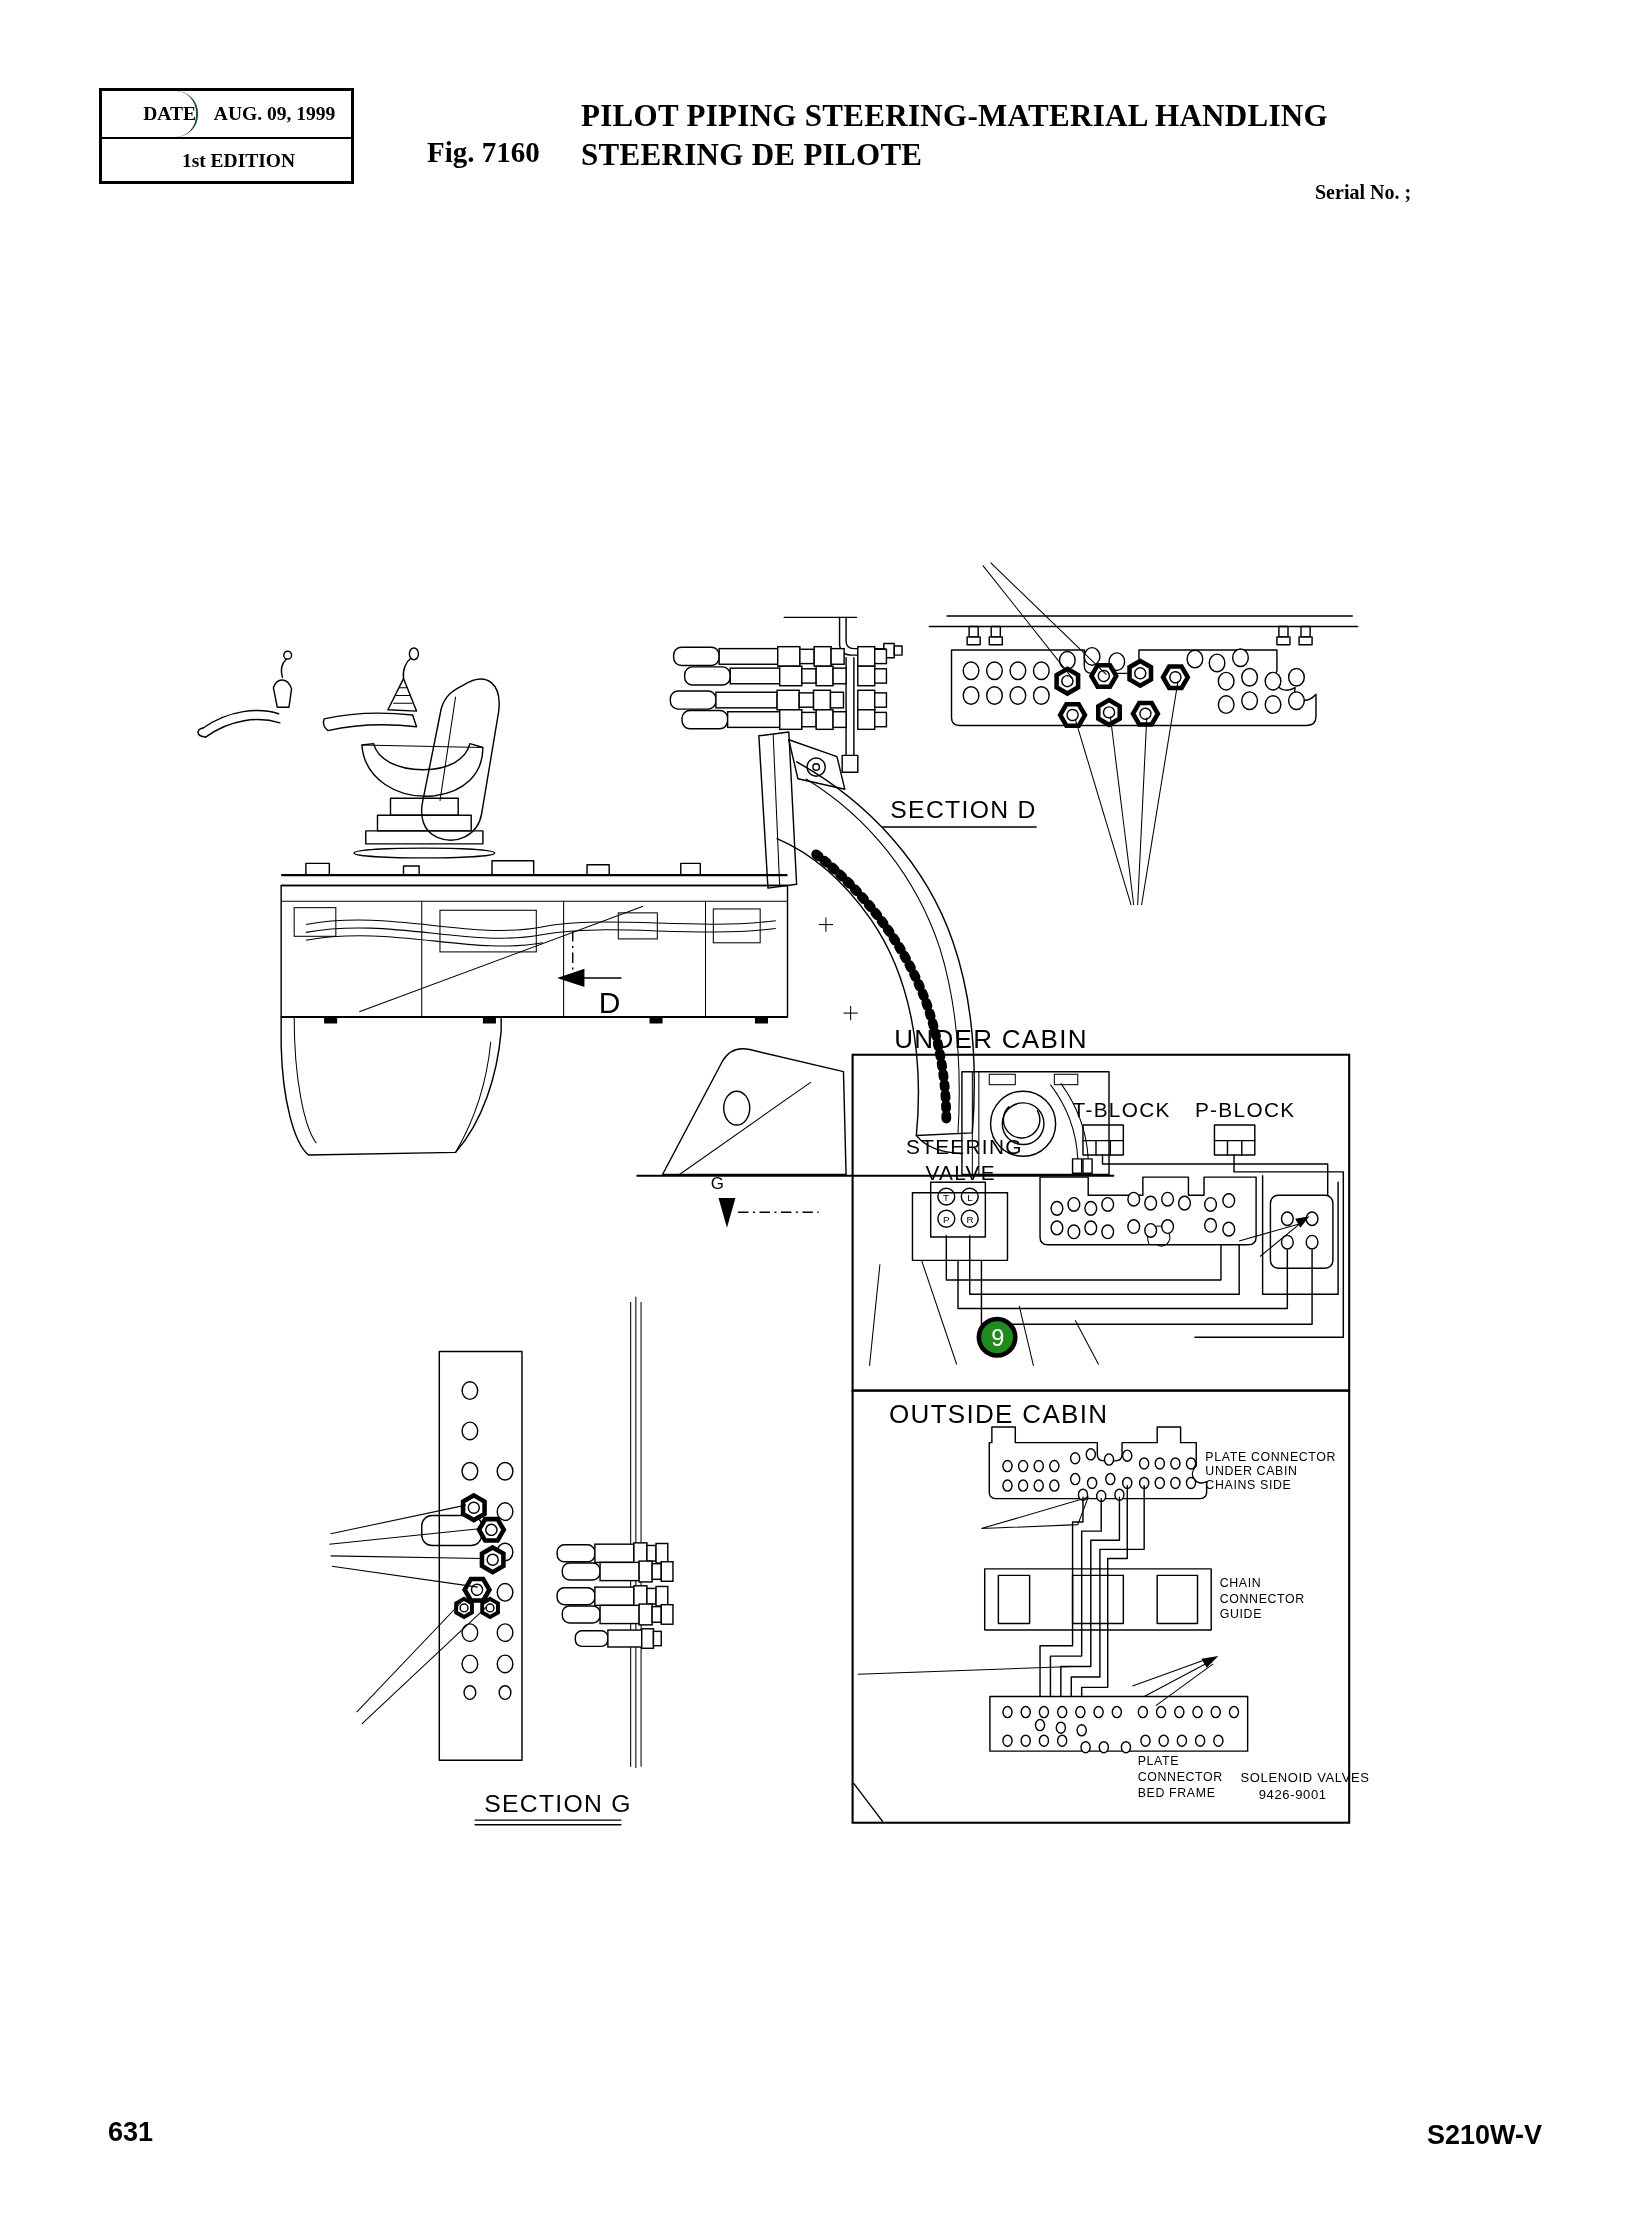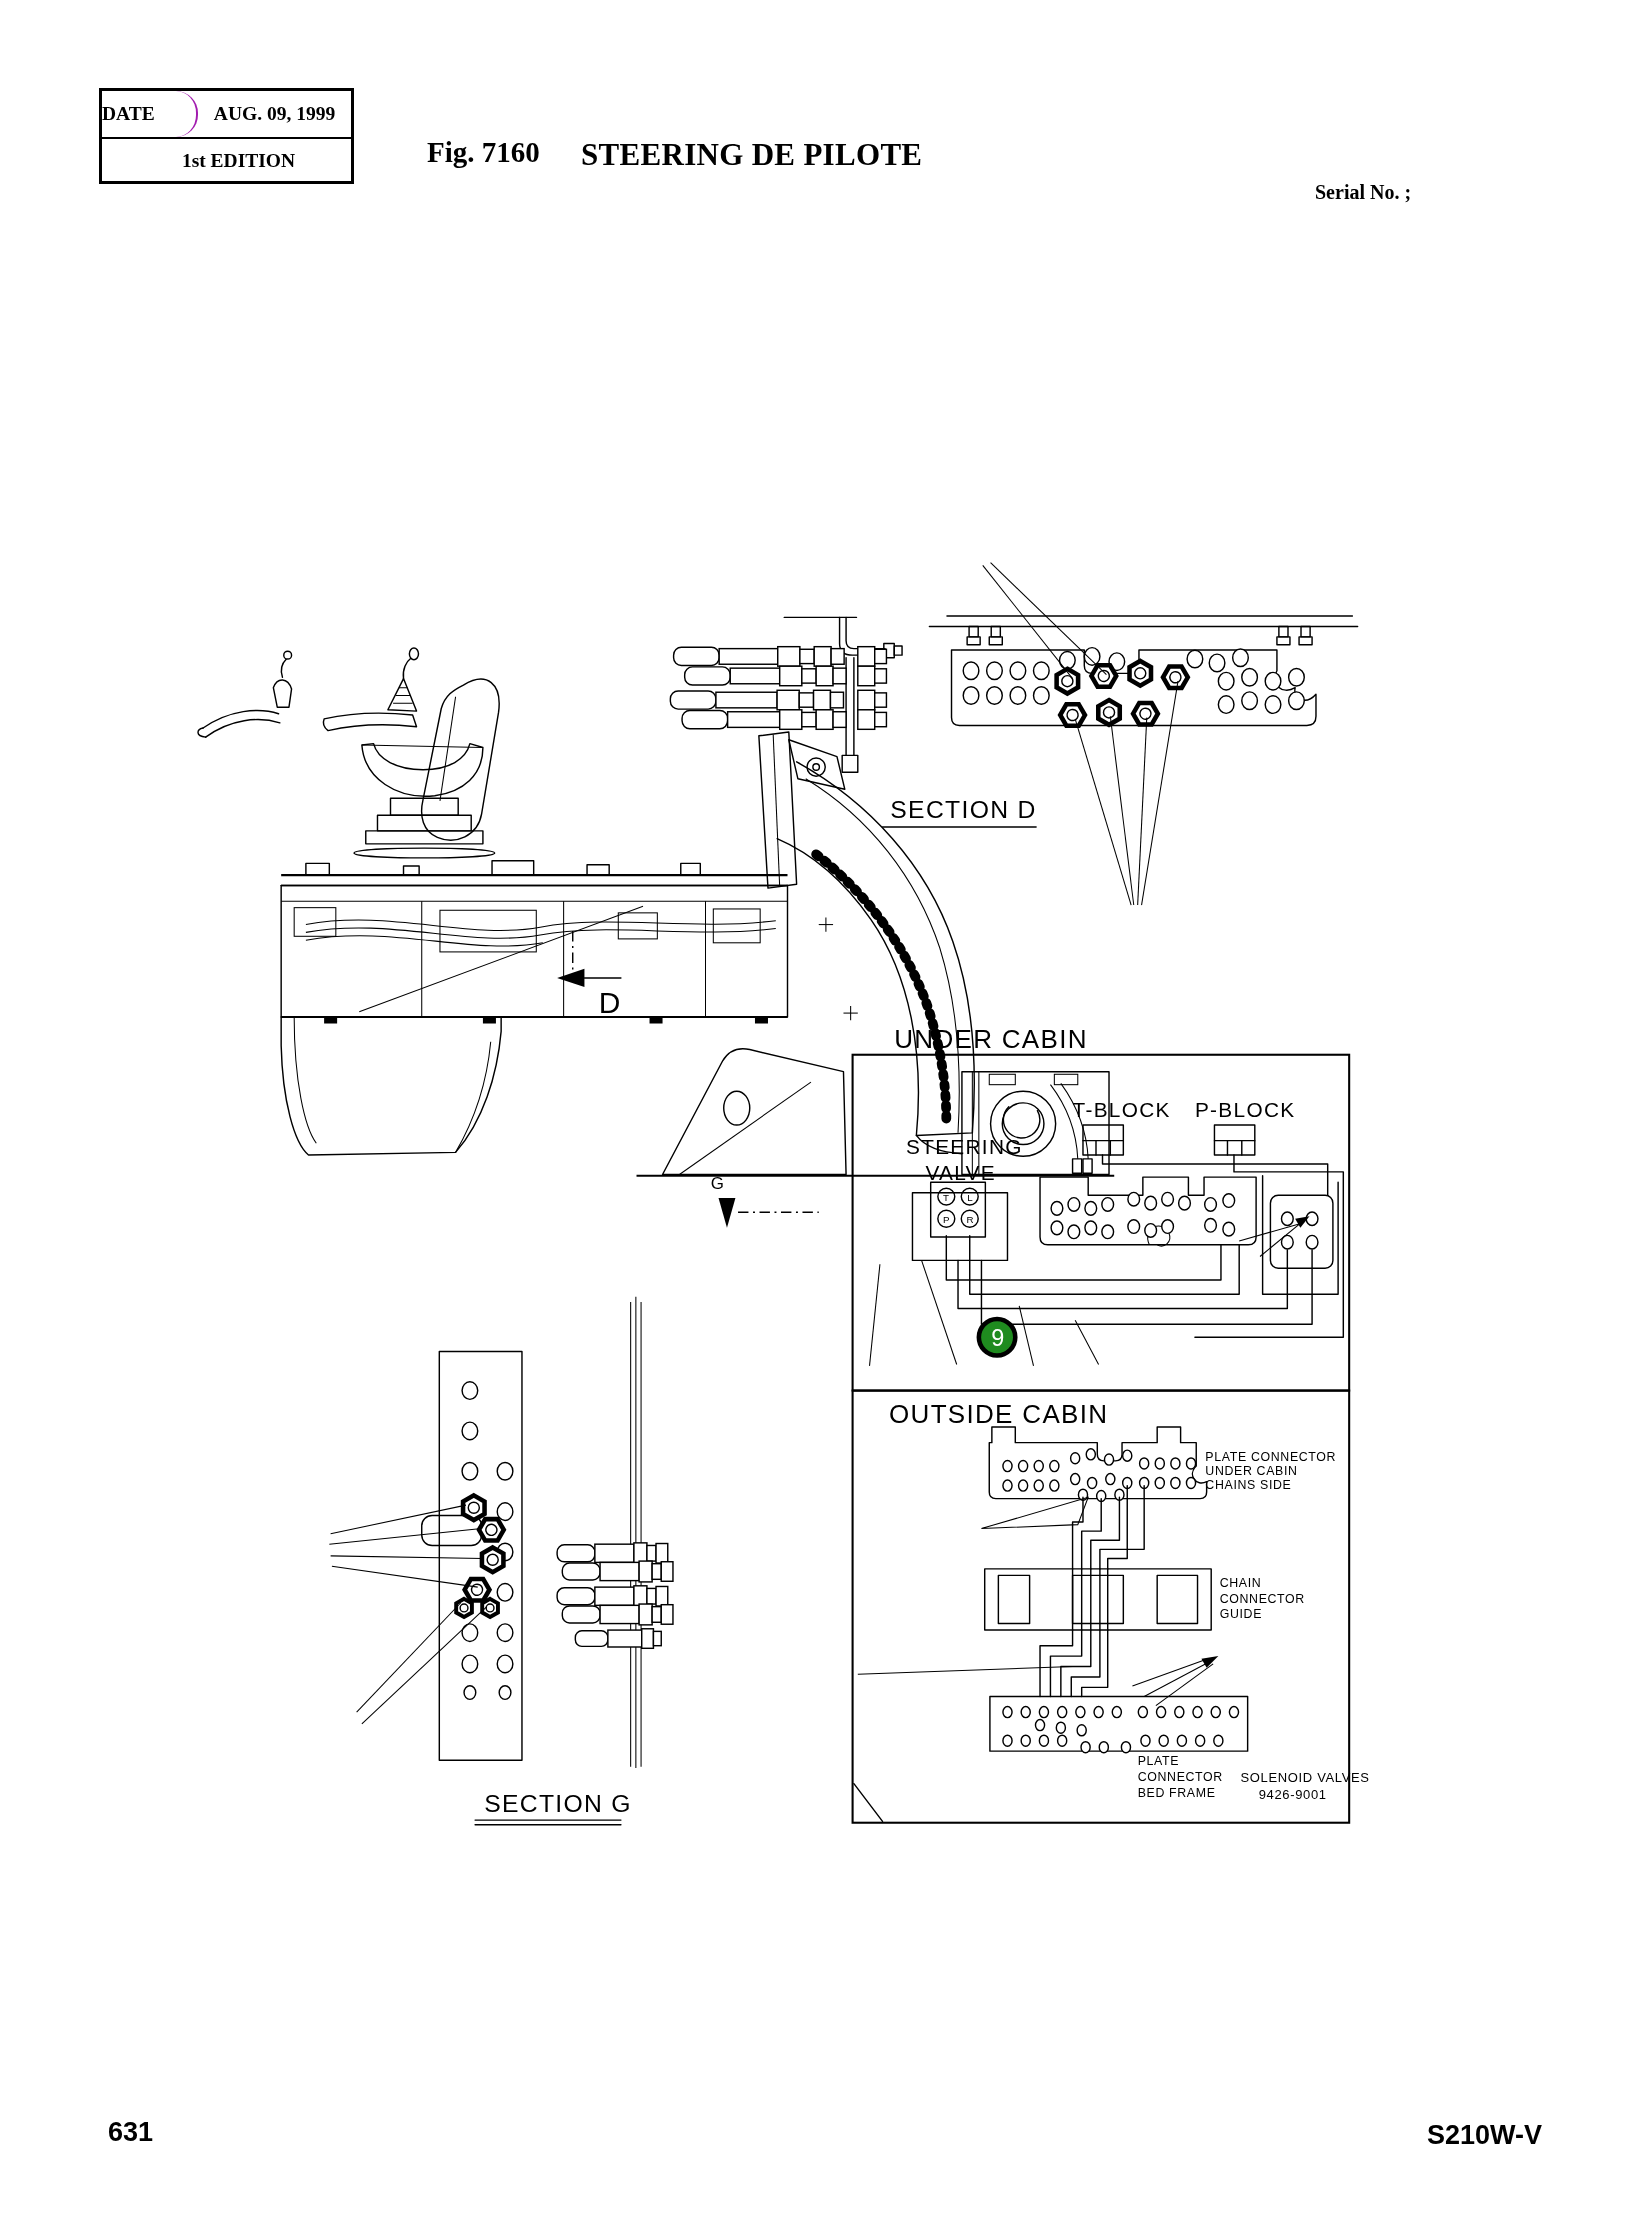--- a/index.html
+++ b/index.html
@@ -1,21 +1,21 @@
 <!DOCTYPE html>
 <html style="font-size:10.4px"><head>
 <meta charset="utf-8">
 <style>
   html,body{margin:0;padding:0;background:#fff;}
   .page{position:relative;width:1644px;height:2239px;background:#ffffff;overflow:hidden;
         font-family:"Liberation Serif",serif;color:#000;}
   
   .datebox{position:absolute;left:99px;top:88px;width:255px;height:96px;border:3.3px solid #000;box-sizing:border-box;}
   .datebox .row1{display:flex;height:48px;border-bottom:2px solid #000;box-sizing:border-box;}
-  .datebox .c1{width:96px;border-right:2px solid #a21caf;box-sizing:border-box;display:flex;align-items:center;justify-content:flex-start;border-radius:22px;}
+  .datebox .c1{width:96px;border-right:2px solid #14532d;box-sizing:border-box;display:flex;align-items:center;justify-content:flex-end;border-radius:22px;}
   .datebox .c2{flex:1;display:flex;align-items:center;justify-content:center;}
   .datebox .row2{height:43px;display:flex;align-items:center;justify-content:center;padding-left:24px;}
   .datebox span{font-weight:bold;font-size:19.5px;white-space:nowrap;}
   .figlabel{position:absolute;left:427px;top:136px;font-weight:bold;font-size:29px;}
   .title1{position:absolute;left:581px;top:98px;font-weight:bold;font-size:31px;white-space:nowrap;letter-spacing:0.3px;}
   .title2{position:absolute;left:581px;top:137px;font-weight:bold;font-size:31px;white-space:nowrap;letter-spacing:0.3px;}
   .serial{position:absolute;left:1315px;top:181px;font-weight:bold;font-size:20px;white-space:nowrap;}
   
   .pageno{position:absolute;left:108px;top:2117px;font-family:"Liberation Sans",sans-serif;font-weight:bold;font-size:27px;}
   .model{position:absolute;right:102px;top:2120px;font-family:"Liberation Sans",sans-serif;font-weight:bold;font-size:27px;}
@@ -44,20 +44,21 @@
         </div>
       <div class="c2">
           <span>AUG. 09, 1999</span>
         </div>
     </div>
     <div class="row2">
         <span>1st EDITION</span>
       </div>
   </div>
   <div class="figlabel">Fig. 7160</div>
+  <div class="title1">PILOT  PIPING STEERING-MATERIAL HANDLING</div>
   <div class="title2">STEERING DE PILOTE</div>
   <div class="serial">Serial No. ;</div>
 
   <svg class="art" width="1644" height="2239" viewBox="0 0 2526 3439">
     <defs>
       <g id="holeL">
           <ellipse rx="12" ry="13.5" class="wht"></ellipse>
         </g>
       <g id="holeM">
           <ellipse rx="9" ry="10.5" class="wht"></ellipse>

